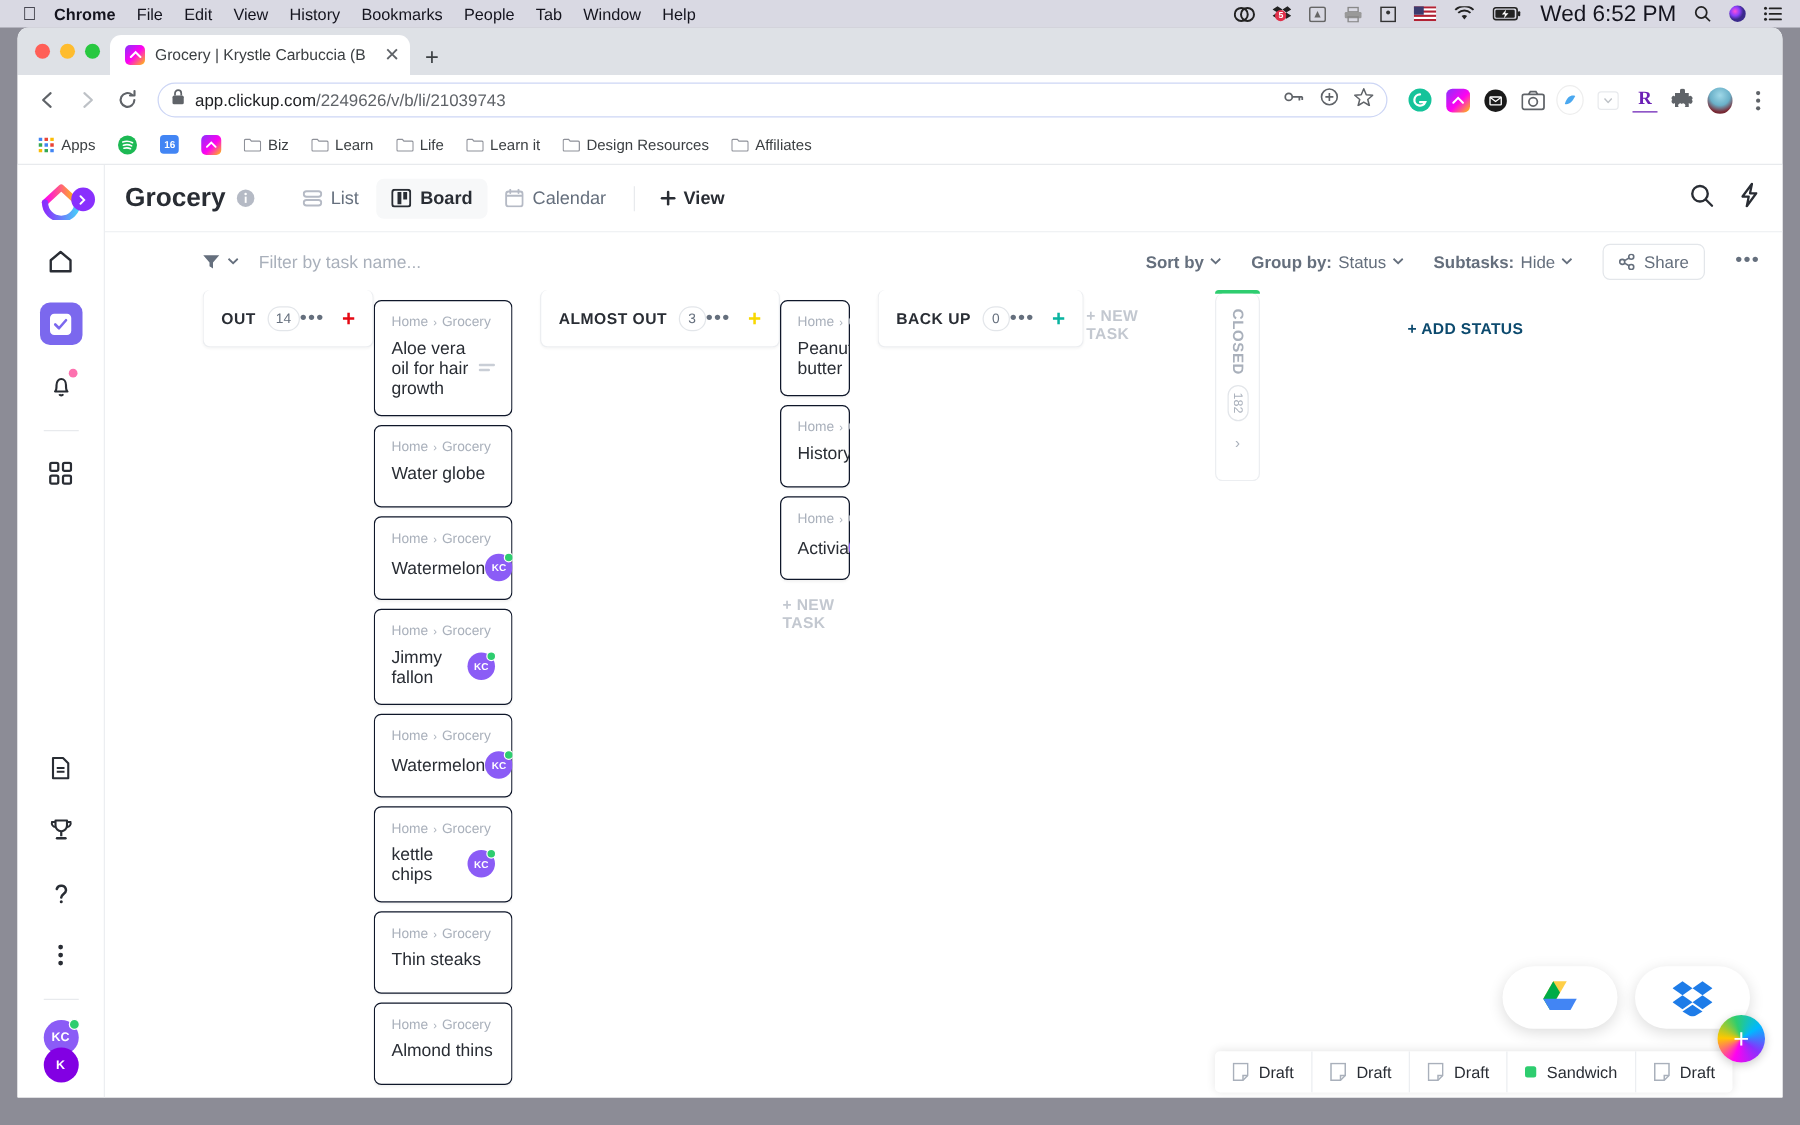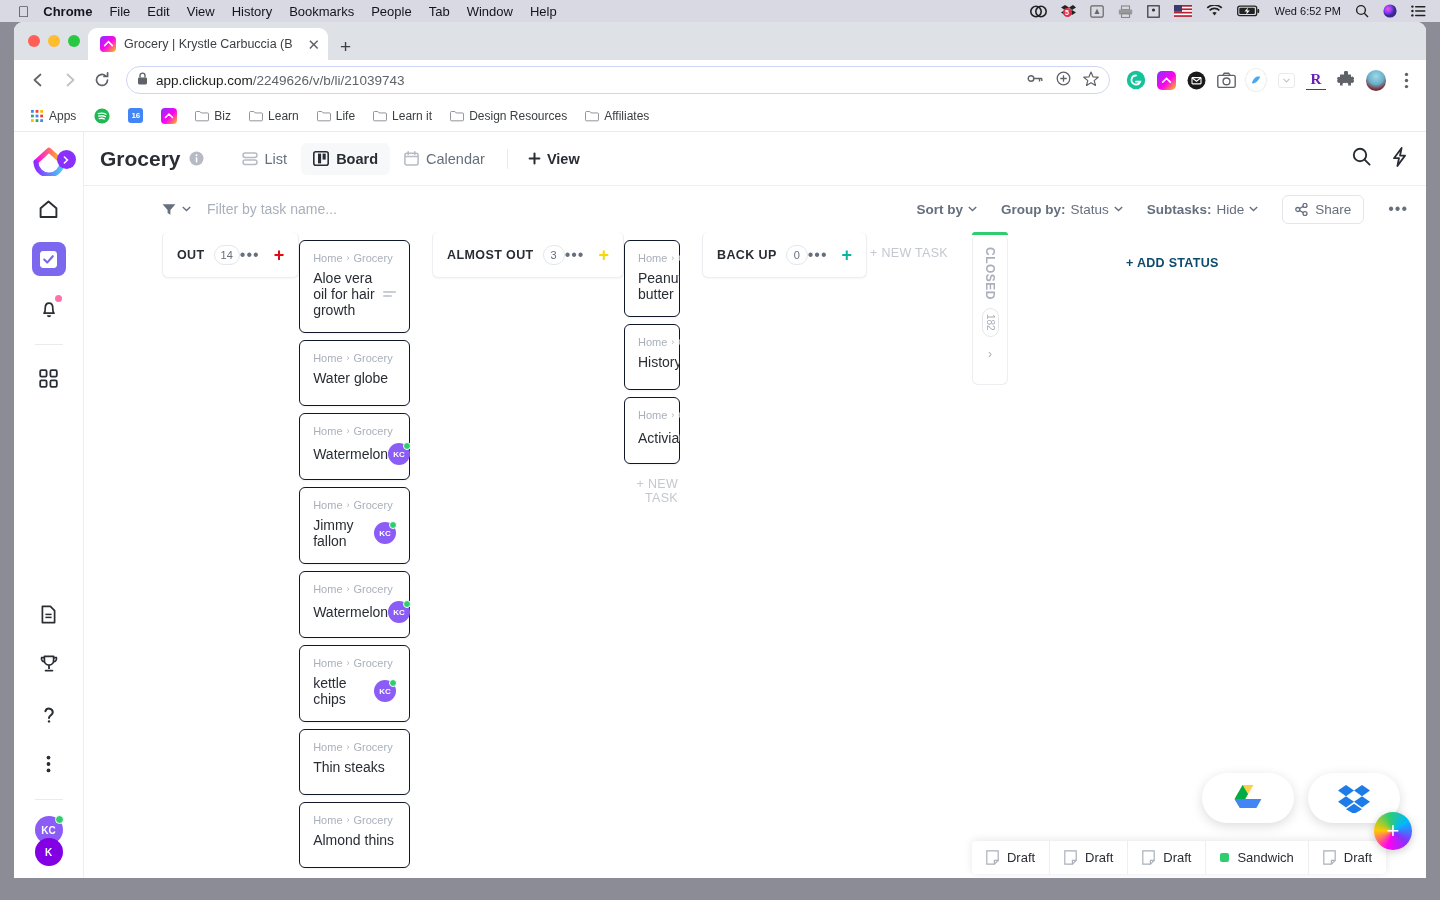--- a/index.html
+++ b/index.html
@@ -18,21 +18,21 @@
     display: flex; align-items: center;
     padding: 0 10px;
     font-size: 13px; color: #14141e;
     position: relative; z-index: 50;
   }
   .macbar .apple { font-size: 15px; margin: 0 14px 0 8px; line-height: 1; }
   .macbar .mitem { margin-right: 17px; white-space: nowrap; }
   .macbar .mitem.bold { font-weight: bold; }
   .macbar .right { margin-left: auto; display: flex; align-items: center; gap: 14px; padding-right: 4px;}
   .macbar .right .ico { display: flex; align-items: center; }
-  .macbar .clock { font-size: 11px; }
+  .macbar .clock { font-size: 18px; }
 
   
   .chrome {
     position: absolute; top: 22px; left: 14px;
     width: 1412px; height: 856px;
     background: #ffffff;
     border-radius: 9px 9px 0 0;
     overflow: hidden;
   }
   .tabstrip {
@@ -180,21 +180,21 @@
   }
   .crumb { font-size: 11px; color: #a9b0bb; margin-bottom: 6px; display:flex; align-items:center; gap:4px;}
   .crumb .sep { font-size: 9px; }
   .card-row { display: flex; align-items: center; }
   .card-title { font-size: 14px; color: #292d34; }
   .desc-ico { display: inline-flex; flex-direction: column; gap: 2px; margin-left: 7px; }
   .desc-ico i { display: block; height: 2px; background: #c9ced6; border-radius: 1px; }
   .desc-ico i:nth-child(1) { width: 13px; }
   .desc-ico i:nth-child(2) { width: 9px; }
   .card-av { margin-left: auto; }
-  .new-task { font-size: 12.5px; color: #c3c8d0; font-weight: normal; letter-spacing: .3px; padding: 6px 2px; cursor: pointer; text-align: right; }
+  .new-task { font-size: 12.5px; color: #c3c8d0; font-weight: bold; letter-spacing: .3px; padding: 6px 2px; cursor: pointer; }
 
   .closed-col {
     width: 36px; flex-shrink: 0; background: #fff;
     border: 1px solid #eceef1; border-top: none; border-radius: 6px;
     display: flex; flex-direction: column; align-items: center;
     padding-top: 12px; height: 150px; position: relative;
   }
   .closed-accent { height: 3px; width: 36px; background: #2ecd6f; border-radius: 3px 3px 0 0; }
   .vert { writing-mode: vertical-rl; font-size: 12px; font-weight: bold; letter-spacing: .5px; color: #a9b0bb; }
   .vert-count {

